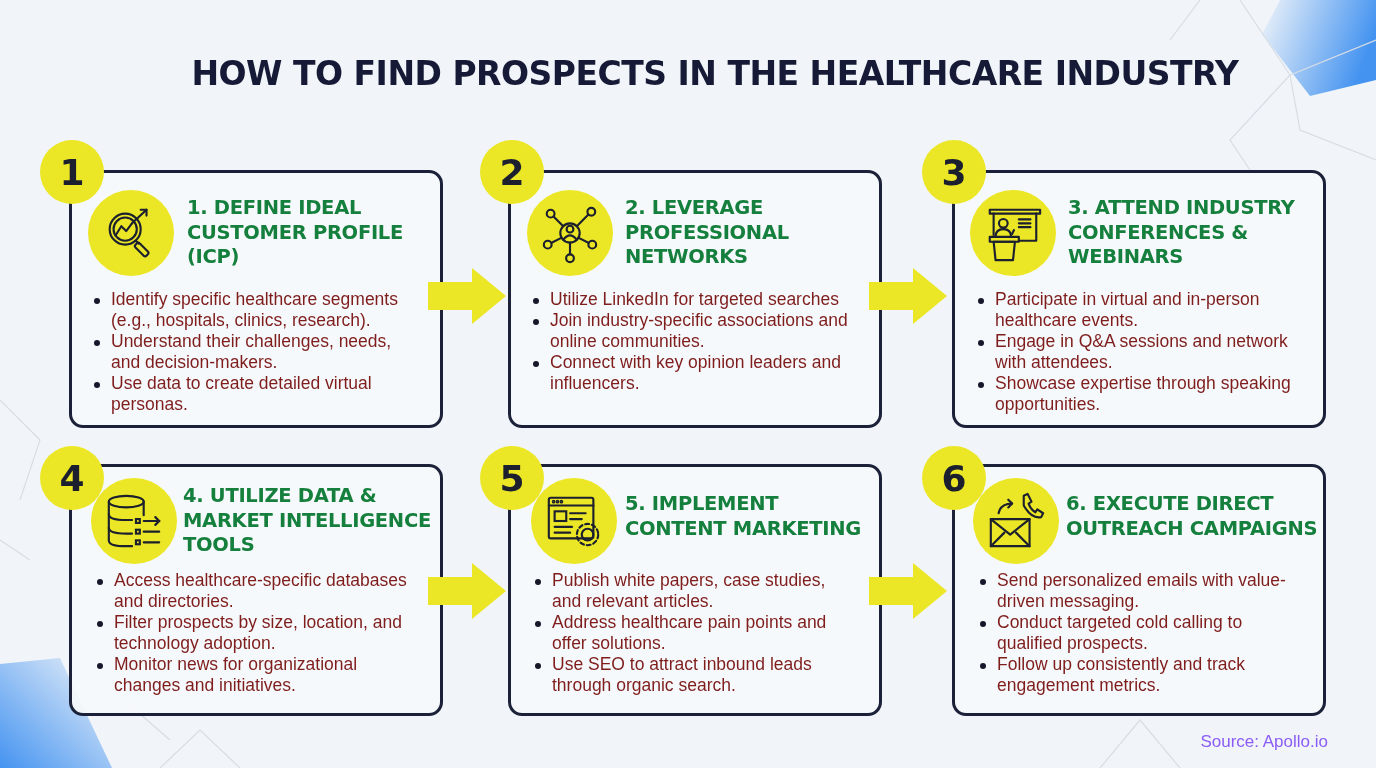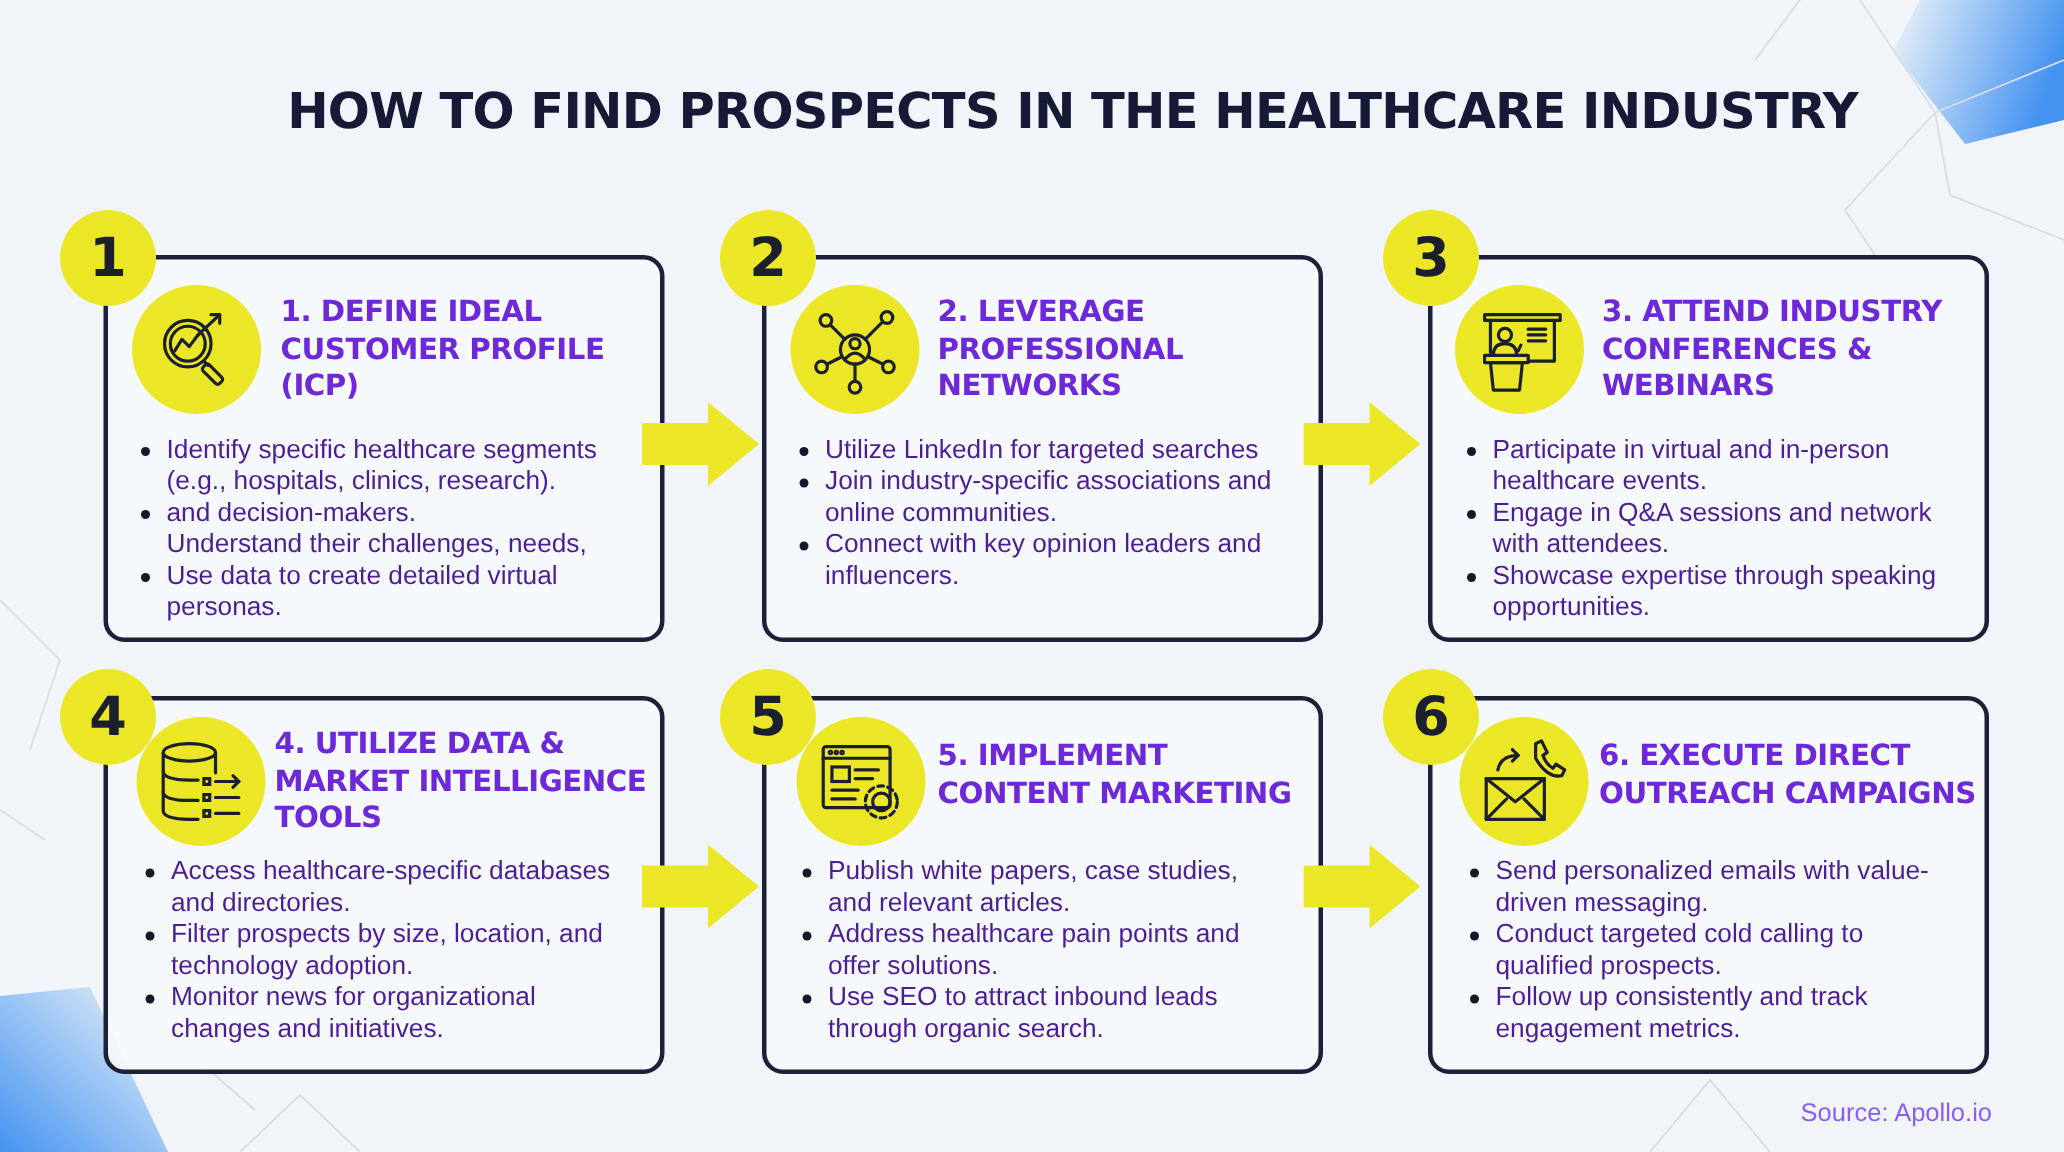--- a/index.html
+++ b/index.html
@@ -40,29 +40,29 @@
     width: 86px; height: 86px; border-radius: 50%;
     background: #ece726;
     display: flex; align-items: center; justify-content: center;
     z-index: 3;
   }
   .icon-circle svg { width: 62px; height: 62px; }
   .card-title {
     position: absolute;
     font-family: "DejaVu Sans", sans-serif;
     font-weight: bold; font-size: 19.5px; line-height: 24.5px;
-    color: #6d28d9; letter-spacing: -0.3px;
+    color: #15803d; letter-spacing: -0.3px;
     z-index: 3;
   }
   .bullets {
     position: absolute;
     list-style: none;
     font-family: "Liberation Sans", sans-serif;
     font-size: 17.5px; line-height: 21px;
-    color: #4c1d95;
+    color: #7f1d1d;
     z-index: 3;
   }
   .bullets li { position: relative; padding-left: 19px; }
   .bullets li::before {
     content: ""; position: absolute; left: 2px; top: 9px;
     width: 6px; height: 6px; border-radius: 50%; background: #14182a;
   }
   .arrow { position: absolute; width: 80px; height: 56px; z-index: 4; }
   .source {
     position: absolute; right: 48px; top: 732px;
@@ -118,22 +118,22 @@
   <div>1. DEFINE IDEAL</div>
   <div>CUSTOMER PROFILE</div>
   <div>(ICP)</div>
 </div>
 <ul class="bullets" style="left:92px; top:289px;">
   <li>
       <div>Identify specific healthcare segments</div>
       <div>(e.g., hospitals, clinics, research).</div>
     </li>
   <li>
+      <div>Understand their challenges, needs,</div>
       <div>and decision-makers.</div>
-      <div>Understand their challenges, needs,</div>
     </li>
   <li>
       <div>Use data to create detailed virtual</div>
       <div>personas.</div>
     </li>
 </ul>
 
 <div class="card" style="left:508px; top:170px;"></div>
 <div class="badge" style="left:480px; top:140px;">2</div>
 <div class="icon-circle" style="left:527px; top:190px;">

